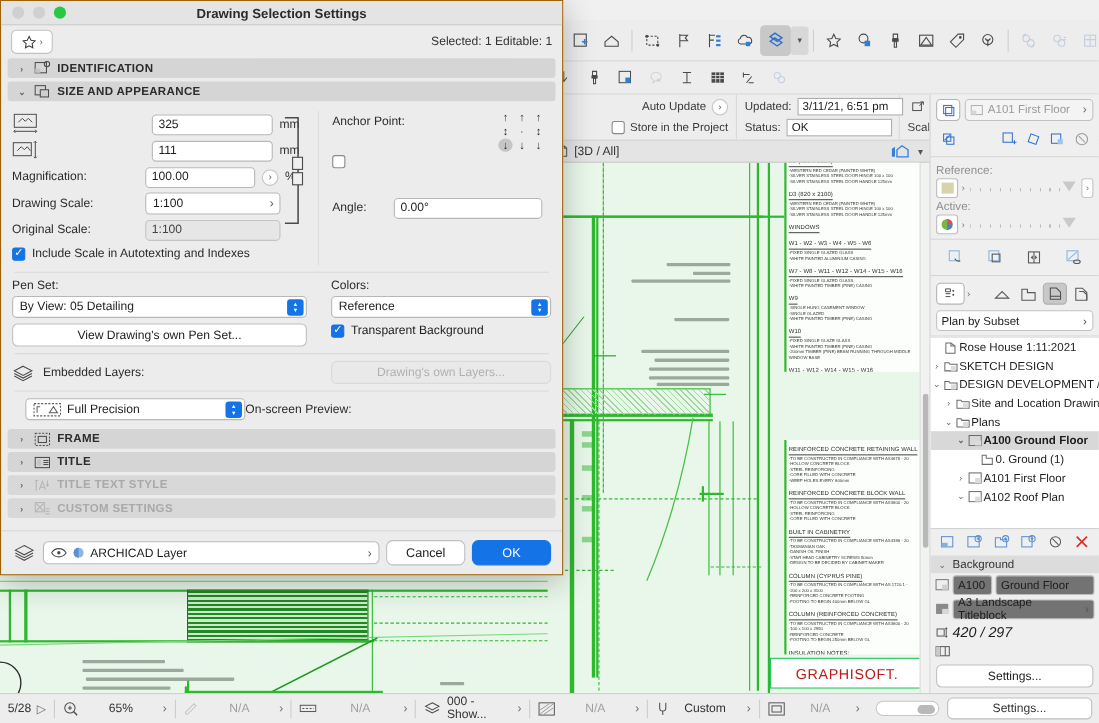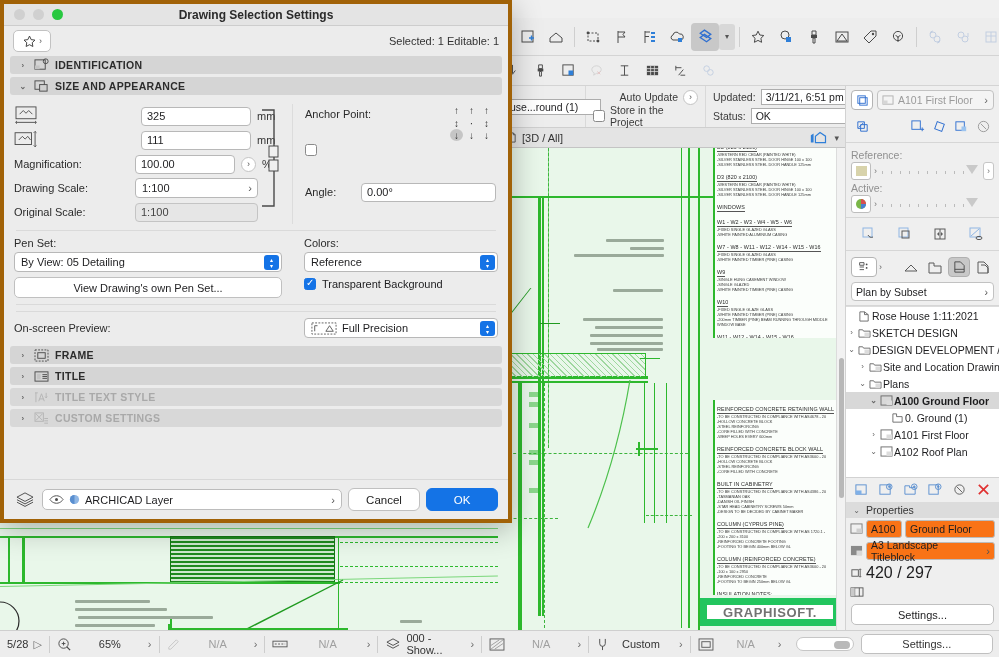--- a/index.html
+++ b/index.html
@@ -94,23 +94,23 @@
   }
   .txtline { position: absolute; background: #9aaa9a; height: 3px; border-radius: 1px; }
   .notebox {
     position: absolute; background: #fbfefb; border-left: 2px solid #2db82d;
     padding: 1px 2px; overflow: hidden;
   }
   .nt-h { font-size: 5.4px; color: #2a2a2a; line-height: 7px; letter-spacing: .1px;
           border-bottom: .5px solid #555; display: inline-block; }
   .nt-b { font-size: 3.9px; color: #3a3a3a; line-height: 5px; }
   .gsoft {
-    position: absolute; background: #fff; border: 7px solid #22c55e;
+    position: absolute; background: #fff; border: 1px solid #22c55e;
     display: flex; align-items: center; justify-content: center;
-    font-size: 13px; letter-spacing: .6px; color: #737373; font-weight: 700;
+    font-size: 13px; letter-spacing: .6px; color: #b91c1c; font-weight: 400;
   }
   .vscroll {
     position: absolute; right: 0; top: 0; bottom: 0; width: 9px; background: #f2f2f2;
     border-left: 1px solid #dcdcdc;
   }
   .vthumb { position: absolute; left: 2px; width: 5px; background: #b8b8b8; border-radius: 3px; }
 
   
   .rightcol { position: absolute; top: 86px; right: 0; width: 154px; bottom: 27px; background: #efefef;
               border-left: 1px solid #d2d2d2; display: flex; flex-direction: column; }
@@ -151,21 +151,21 @@
   .tw { width: 11px; text-align: center; color: #666; font-size: 8px; flex: 0 0 auto; }
   .tico { width: 15px; flex: 0 0 auto; display: flex; align-items: center; justify-content: center; }
 
   
   .props { border-top: 1px solid #d2d2d2; background: #efefef; }
   .prop-ico-row { display: flex; align-items: center; justify-content: space-around;
                   height: 24px; padding: 0 3px; }
   .prop-title { background: #dcdcdc; font-size: 10.5px; padding: 2px 5px;
                 display: flex; align-items: center; gap: 4px; color: #333; }
   .prow { display: flex; align-items: center; gap: 3px; padding: 2px 4px; }
-  .pfld { height: 18px; border: 1px solid #bcbcbc; background: #f97316; border-radius: 3px;
+  .pfld { height: 18px; border: 1px solid #bcbcbc; background: #737373; border-radius: 3px;
           display: flex; align-items: center; padding: 0 4px; font-size: 10.5px; }
   .settings-btn { margin: 4px 5px 5px; height: 21px; border: 1px solid #c0c0c0; border-radius: 5px;
                   background: #fff; display: flex; align-items: center; justify-content: center;
                   font-size: 11px; }
 
   
   .statusbar {
     position: absolute; left: 0; right: 0; bottom: 0; height: 27px;
     background: #ededed; border-top: 1px solid #cfcfcf;
     display: flex; align-items: center; font-size: 11px; color: #333;
@@ -178,21 +178,21 @@
           position: relative; }
   .pill::after { content: ""; position: absolute; right: 3px; top: 3px; width: 16px; height: 8px;
                  background: #b9b9b9; border-radius: 4px; }
   .st-settings { margin-left: auto; margin-right: 6px; width: 140px; height: 20px;
                  border: 1px solid #c0c0c0; border-radius: 5px; background: #fff;
                  display: flex; align-items: center; justify-content: center; font-size: 11px; }
 
   
   .dlg {
     position: absolute; left: 0; top: 0; width: 512px; height: 523px;
-    background: #ececec; border: 4px solid #a16207;
+    background: #ececec; border: 1px solid #a16207;
     box-shadow: 0 6px 28px rgba(0,0,0,.28);
     display: flex; flex-direction: column;
   }
   .dlg-tb {
     height: 22px; background: #e4e4e4; border-bottom: 1px solid #cdcdcd;
     display: flex; align-items: center; position: relative; flex: 0 0 auto;
   }
   .lights { display: flex; gap: 8px; padding-left: 10px; }
   .lt { width: 11px; height: 11px; border-radius: 50%; }
   .lt.r { background: #d0d0d0; }
@@ -437,25 +437,20 @@
       </div>
       <div class="tb-ico dim">
         <svg width="15" height="15" viewBox="0 0 16 16">
             <circle cx="6" cy="6" r="3" fill="none" stroke="#6a8fc8"></circle>
             <circle cx="10" cy="10" r="3" fill="none" stroke="#6a8fc8"></circle>
           </svg>
       </div>
     </div>
 
     <div class="infobar">
-      <div class="ib-cell" style="width:88px;">
-        <div class="ib-line">
-            <span class="ib-ro">use...round (1)</span>
-          </div>
-      </div>
       <div class="ib-cell" style="width:172px;align-items:flex-end;">
         <div class="ib-line">
           <span class="ib-lbl">Auto Update</span>
           <span class="stepper">›</span>
         </div>
         <div class="ib-line">
           <span class="ck"></span>
           <span class="ib-lbl">Store in the Project</span>
         </div>
       </div>
@@ -955,21 +950,21 @@
               </svg>
           </span>
           <span class="sq-btn plain">
             <svg width="15" height="14" viewBox="0 0 16 15">
                 <path d="M3 2l10 10M13 2L3 12" stroke="#e03131" stroke-width="1.8"></path>
               </svg>
           </span>
         </div>
         <div class="prop-title">
           <span class="tw">⌄</span>
-          <span>Properties</span>
+          <span>Background</span>
         </div>
         <div class="prow">
           <span>
             <svg width="13" height="12" viewBox="0 0 14 13">
                 <rect x="1" y="1" width="12" height="10" fill="none" stroke="#7a7a7a"></rect>
                 <rect x="7" y="6" width="6" height="5" fill="#cfcfcf"></rect>
               </svg>
           </span>
           <span class="pfld" style="width:36px;">A100</span>
           <span class="pfld" style="flex:1;">Ground Floor</span>
@@ -984,21 +979,21 @@
           <span class="pfld" style="flex:1;position:relative;padding-right:14px;">A3  Landscape Titleblock</span>
           <span style="position:absolute;right:9px;font-size:11px;color:#555;">›</span>
         </div>
         <div class="prow">
           <span>
             <svg width="13" height="12" viewBox="0 0 14 13">
                 <rect x="2" y="3" width="7" height="7" fill="none" stroke="#5a5a5a"></rect>
                 <path d="M11 2v9M10 3l1-1 1 1M10 10l1 1 1-1" stroke="#5a5a5a" fill="none"></path>
               </svg>
           </span>
-          <span style="font-size:16px;">420 / 297</span>
+          <span style="font-size:13px;font-style:italic;">420 / 297</span>
         </div>
         <div class="prow">
           <span>
             <svg width="14" height="12" viewBox="0 0 15 13">
                 <rect x="1" y="2" width="13" height="9" fill="none" stroke="#5a5a5a"></rect>
                 <path d="M5 2v9M10 2v9" stroke="#5a5a5a"></path>
                 <rect x="1" y="2" width="4" height="9" fill="#c9c9c9"></rect>
               </svg>
           </span>
         </div>
@@ -1176,20 +1171,24 @@
               <span class="flbl" style="width:115px;">Drawing Scale:</span>
               <span class="popup" style="width:123px;">
                 <span>1:100</span>
                 <span class="chev">›</span>
               </span>
             </div>
             <div class="frow">
               <span class="flbl" style="width:115px;">Original Scale:</span>
               <span class="inp ro" style="width:123px;">1:100</span>
             </div>
+            <div class="frow" style="height:20px;">
+              <span class="ck on"></span>
+              <span class="flbl">Include Scale in Autotexting and Indexes</span>
+            </div>
 
             <svg style="position:absolute;right:10px;top:2px;" width="22" height="104" viewBox="0 0 22 104">
               <path d="M2 4h12v96H2" fill="none" stroke="#4a4a4a" stroke-width="1.4"></path>
               <rect x="9" y="40" width="9" height="11" fill="#f0f0f0" stroke="#4a4a4a"></rect>
               <rect x="9" y="54" width="9" height="11" fill="#f0f0f0" stroke="#4a4a4a"></rect>
             </svg>
           </div>
 
           <div class="col-r">
             <div class="frow" style="height:20px;">
@@ -1241,42 +1240,57 @@
             </div>
             <div class="cb-row" style="margin-top:6px;">
               <span class="ck on"></span>
               <span>Transparent Background</span>
             </div>
           </div>
         </div>
 
         <div class="hr"></div>
 
+        <div class="cols" style="align-items:center;">
+          <div style="width:278px;display:flex;align-items:center;gap:8px;">
+            <span>
+              <svg width="20" height="16" viewBox="0 0 21 17">
+                  <path d="M10.5 2L19 6.5 10.5 11 2 6.5z" fill="none" stroke="#4a4a4a"></path>
+                  <path d="M2 9l8.5 4.5L19 9" fill="none" stroke="#4a4a4a"></path>
+                  <path d="M2 11.5l8.5 4.5L19 11.5" fill="none" stroke="#4a4a4a"></path>
+                </svg>
+            </span>
+            <span class="flbl">Embedded Layers:</span>
+          </div>
+          <div style="flex:1;padding-left:12px;">
+            <div class="wbtn dis">Drawing's own Layers...</div>
+          </div>
+        </div>
 
         <div class="hr"></div>
 
         <div class="cols" style="align-items:center;">
-          <div style="width:278px;">
-            <span class="flbl">On-screen Preview:</span>
-          </div>
           <div style="flex:1;padding-left:12px;">
             <div class="popup blue">
               <span style="margin-right:5px;">
                 <svg width="26" height="13" viewBox="0 0 28 14">
                     <rect x="1" y="1" width="26" height="12" fill="none" stroke="#5a5a5a" stroke-dasharray="2 1.5"></rect>
                     <path d="M4 10V4h3M16 10l4-6 4 6z" fill="none" stroke="#5a5a5a"></path>
                   </svg>
               </span>
               <span>Full Precision</span>
               <span class="bluebtn">
                   <span>▴</span>
                   <span>▾</span>
                 </span>
             </div>
           </div>
+          <div style="width:278px;">
+            <span class="flbl">On-screen Preview:</span>
+          </div>
         </div>
       </div>
 
       <div class="sec" style="margin-top:4px;">
         <span class="tw">›</span>
         <span>
           <svg width="15" height="13" viewBox="0 0 16 14">
               <rect x="1" y="1" width="14" height="12" fill="none" stroke="#4a4a4a" stroke-dasharray="2 1.4"></rect>
               <rect x="4" y="4" width="8" height="6" fill="none" stroke="#4a4a4a"></rect>
             </svg>

